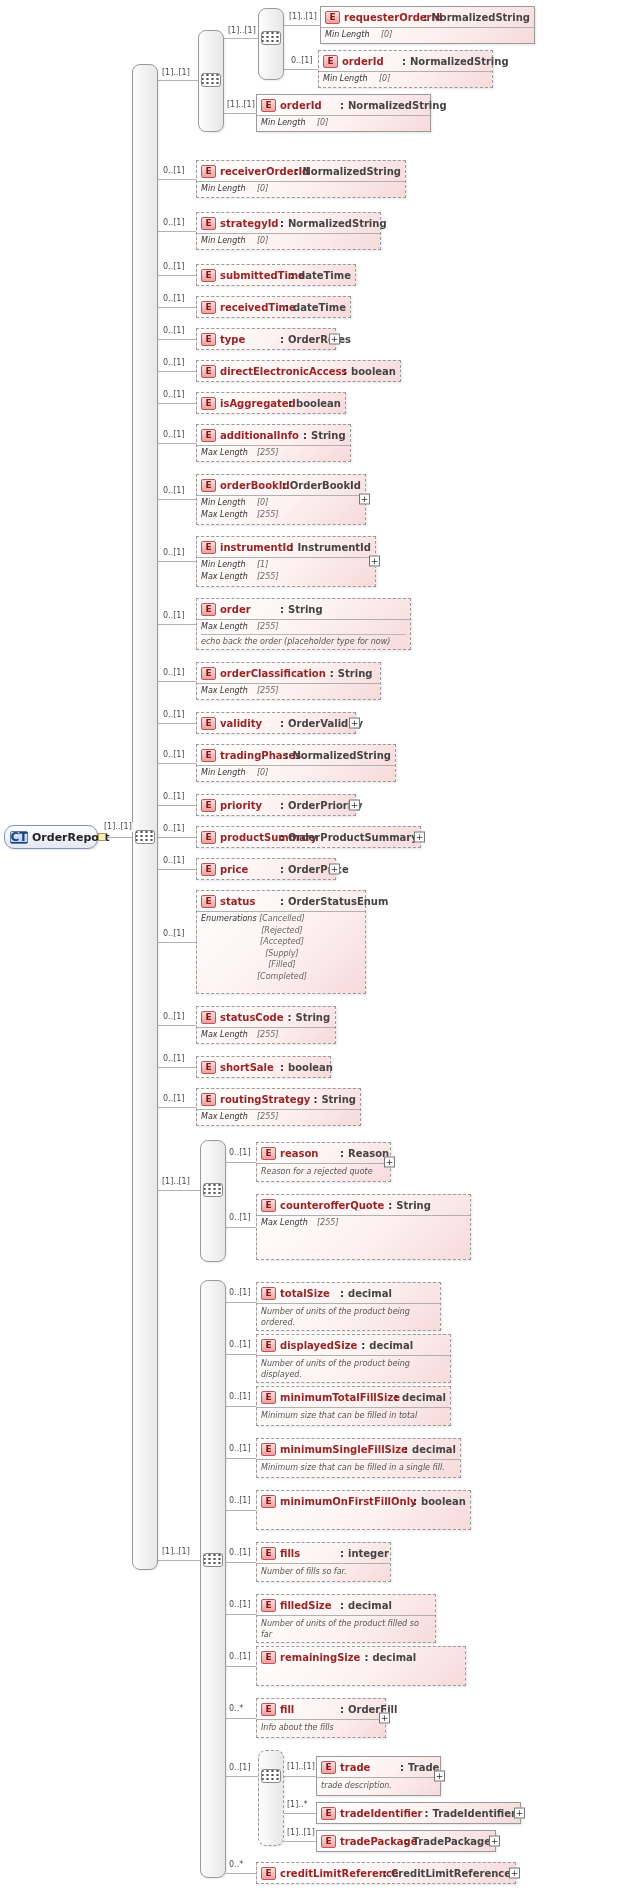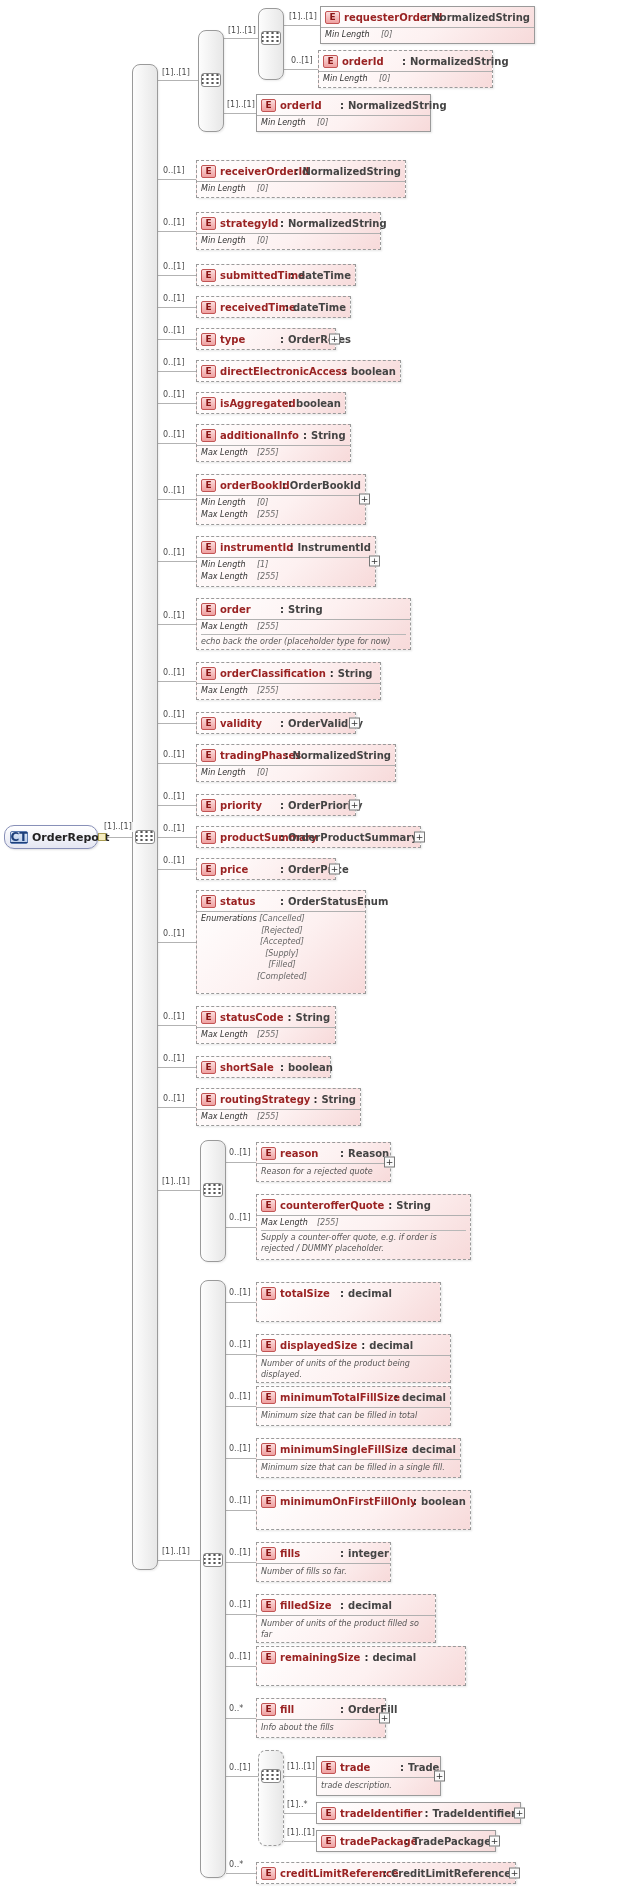--- a/index.html
+++ b/index.html
@@ -470,30 +470,32 @@
         <span class="ebadge">E</span>
         <span class="nm">counterofferQuote</span>
         <span class="co">:</span>
         <span class="tp">String</span>
       </div>
       <div class="bd">
         <div class="fc">
           <span class="fl">Max Length</span>
           <span class="fv">[255]</span>
         </div>
-        <div class="ann tline">Supply a counter-offer quote, e.g. if order is rejected / DUMMY placeholder.</div>
       </div>
     </div>
     <div class="card" style="left: 228px; top: 1288px;">0..[1]</div>
     <div class="ebox dashed" style="left: 256px; top: 1282px; width: 185px; min-height: 40px;">
       <div class="hd">
         <span class="ebadge">E</span>
         <span class="nm">totalSize</span>
         <span class="co">:</span>
         <span class="tp">decimal</span>
+      </div>
+      <div class="bd">
+        <div class="ann">Number of units of the product being ordered.</div>
       </div>
     </div>
     <div class="card" style="left: 228px; top: 1340px;">0..[1]</div>
     <div class="ebox dashed" style="left: 256px; top: 1334px; width: 195px; min-height: 40px;">
       <div class="hd">
         <span class="ebadge">E</span>
         <span class="nm">displayedSize</span>
         <span class="co">:</span>
         <span class="tp">decimal</span>
       </div>

